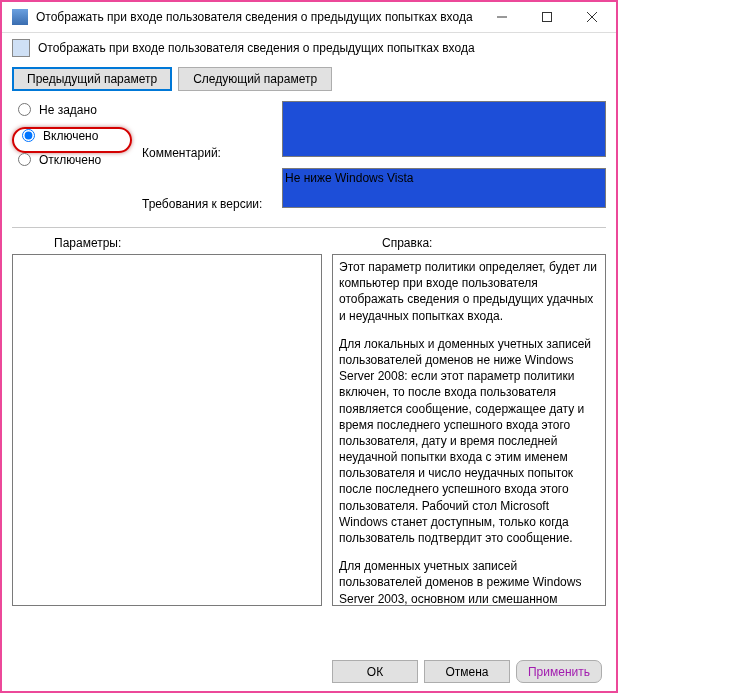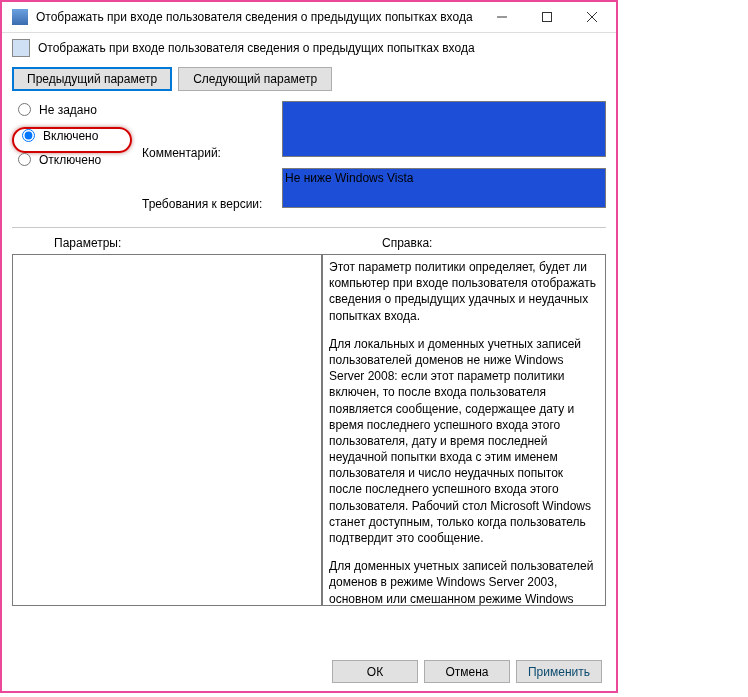--- a/index.html
+++ b/index.html
@@ -97,21 +97,21 @@
     font:inherit;
     padding:2px;
     overflow-y:scroll;
   }
   .hr {
     border:none; border-top:1px solid #c8c8c8; margin:8px 0;
   }
   .cols-header { display:flex; gap:10px; margin-bottom:4px; }
   .cols-header .left { width:310px;margin-left:42px; }
   .cols-header .right { flex:1;margin-left:8px; }
-  .cols { display:flex; }
+  .cols { display:flex; gap:10px; }
   .panel {
     border:1px solid #7a7a7a;
     background:#fff;
     box-sizing:border-box;
     overflow:auto;
     padding:4px 6px;
   }
   .panel.left { width:310px; height:352px; }
   .panel.right { flex:1; height:352px; overflow-y:scroll; line-height:1.35; }
   .panel.right p { margin:0 0 12px 0; }
@@ -119,21 +119,21 @@
     position:absolute;
     bottom:8px; right:14px;
     display:flex; gap:6px;margin-left:8px;
   }
   .footer button {
     width:86px; height:23px;
     background:#e1e1e1;
     border:1px solid #adadad;
     font:inherit;
   }
-  .footer button.disabled { color:#0c4a6e; }
+  .footer button.disabled { color:#a21caf;border-radius:7px; }
   ::-webkit-scrollbar { width:17px; }
   ::-webkit-scrollbar-track { background:#f0f0f0; }
   ::-webkit-scrollbar-thumb { background:#c2c2c2; border:1px solid #a8a8a8; }
   ::-webkit-scrollbar-button { background:#f0f0f0; height:17px; border:1px solid #cecece;}
 </style>
 </head>
 <body>
 
 <div class="window">
 

